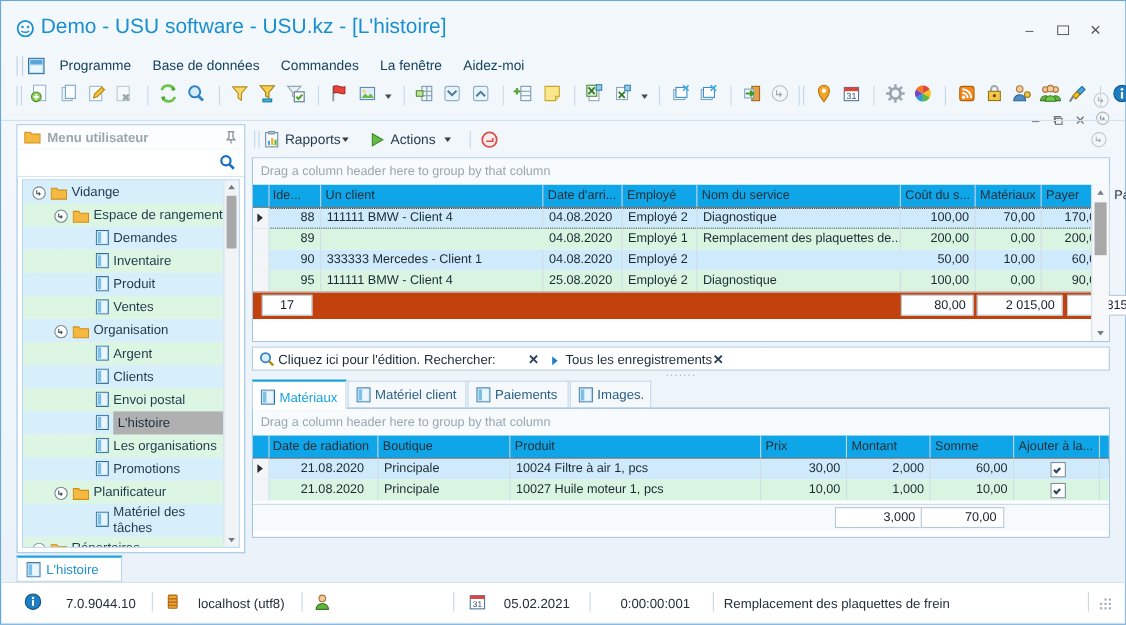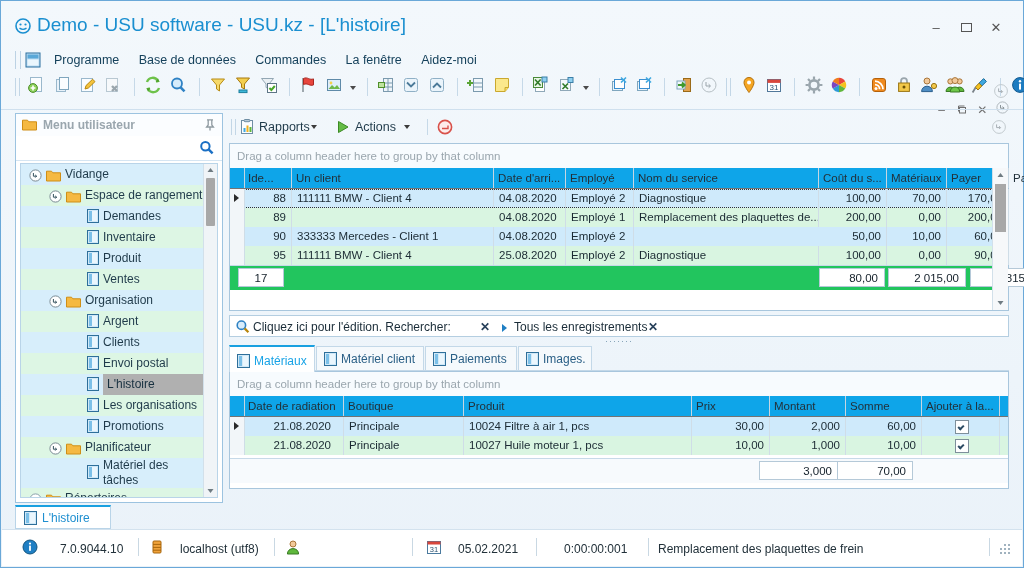--- a/index.html
+++ b/index.html
@@ -119,21 +119,21 @@
   .dcell{position:absolute;top:0;height:19px;line-height:19px;font-size:11.5px;
          color:#1b2a33;padding-left:5px;box-sizing:border-box;
          border-right:1px solid #cfdde7;overflow:hidden;white-space:nowrap;}
   .dcell.r{text-align:right;padding-right:5px;padding-left:2px;}
   .rowind{position:absolute;left:0;top:0;width:14px;height:19px;
           border-right:1px solid #cfdde7;background:#f2f6f9;}
   .rowind.cur:after{content:"";position:absolute;left:4px;top:5px;
           border-top:4px solid transparent;border-bottom:4px solid transparent;
           border-left:5px solid #2a2a2a;}
   .selrow{outline:1px dotted #333;outline-offset:-1px;}
-  .sumrow{position:absolute;left:0;right:0;height:24px;background:#22c55e;
+  .sumrow{position:absolute;left:0;right:0;height:24px;background:#c2410c;
           border-top:1px solid #c6d9e8;}
   .sumbox{position:absolute;top:2px;height:19px;line-height:19px;background:#fff;
           border:1px solid #b5c9d8;box-sizing:border-box;font-size:11.5px;
           text-align:right;padding-right:6px;color:#14202a;}
   .gvscroll{position:absolute;right:0;top:0;width:15px;bottom:0;background:#f6f8fa;
             border-left:1px solid #d2e0ea;}
   .gvs-thumb{position:absolute;left:2px;top:16px;width:11px;height:48px;background:#a8a8a8;}
   .gvs-up,.gvs-dn{position:absolute;left:0;width:15px;height:15px;}
   .gvs-up{top:0;} .gvs-dn{bottom:0;}
   .findpanel{position:absolute;left:0;top:202px;right:0;height:22px;background:#fff;

